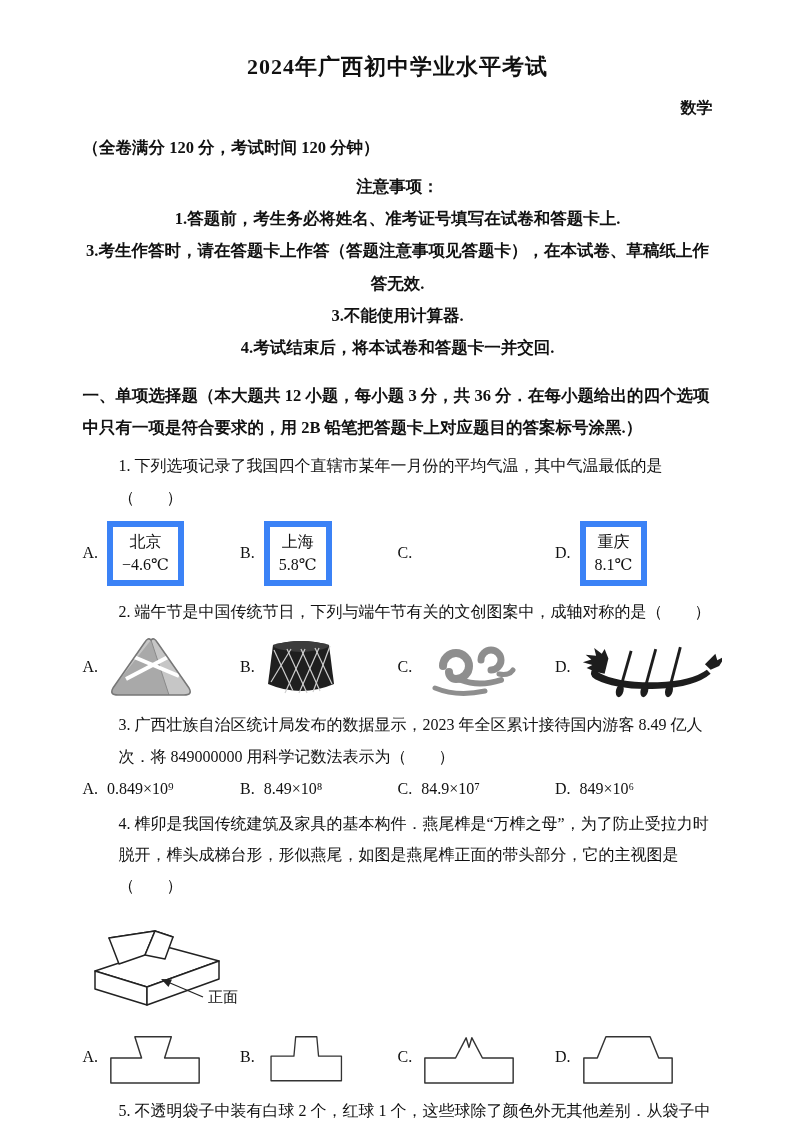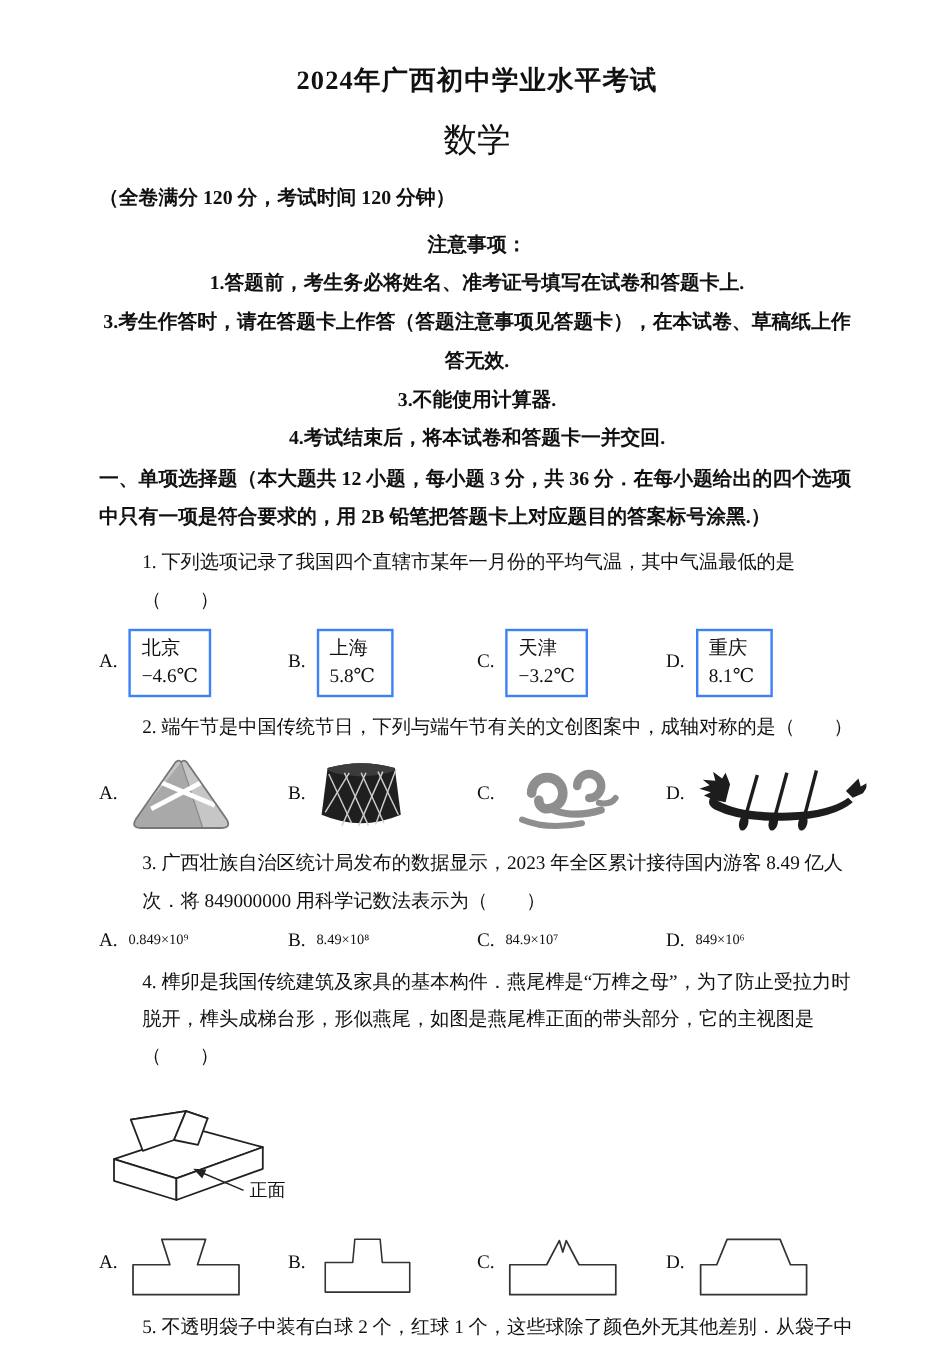--- a/index.html
+++ b/index.html
@@ -17,69 +17,70 @@
     border-radius: 21px;
   }
   .title {
     text-align: center;
     font-size: 22px;
     font-weight: bold;
     letter-spacing: 1px;
     margin-bottom: 16px;
   }
   .subject {
-    text-align: center;
-    font-size: 28px;
-    font-weight: normal;
+    text-align: right;
+    font-size: 16px;
+    font-weight: bold;
     margin-bottom: 18px;
   }
   .info {
     text-align: left;
     font-size: 16.5px;
     font-weight: bold;
     margin-bottom: 12px;
   }
   .note {
     font-size: 16.5px;
     font-weight: bold;
     line-height: 1.95;
     text-align: center;
   }
   .section-heading {
     font-size: 16.5px;
     font-weight: bold;
     line-height: 1.95;
-    margin-top: 2px;
+    margin-top: 16px;
   }
   .question {
     font-size: 16px;
     line-height: 1.95;
     margin-top: 6px;
     margin-left: 36px;
   }
   .options-row {
     display: flex;
     align-items: center;
     margin: 8px 0 10px 0;
   }
   .option {
     width: 25%;
     display: flex;
     align-items: center;
     gap: 9px;
   }
   .option-label { font-size: 16px; flex: none; }
   .temp-card {
-    border: 2px solid #3b82f6;
+    border: 6px solid #3b82f6;
+    text-align: center;
     padding: 3px 9px 4px 9px;
     font-size: 16px;
     line-height: 1.45;
     min-width: 64px;
   }
-  .sci-value { font-size: 12px; }
+  .sci-value { font-size: 16px; }
   .icon-svg, .shape-svg { display: block; flex: none; }
   .q4-figure {
     margin: 4px 0 2px 2px;
   }
   .q4-options { align-items: flex-end; }
 </style>
 </head>
 <body>
 
 <div class="page">
@@ -109,24 +110,20 @@
     </div>
     <div class="option">
       <span class="option-label">B.</span>
       <div class="temp-card">
         <div>上海</div>
         <div>5.8℃</div>
       </div>
     </div>
     <div class="option">
       <span class="option-label">C.</span>
-      <div class="temp-card">
-        <div>天津</div>
-        <div>−3.2℃</div>
-      </div>
     </div>
     <div class="option">
       <span class="option-label">D.</span>
       <div class="temp-card">
         <div>重庆</div>
         <div>8.1℃</div>
       </div>
     </div>
   </div>
 

